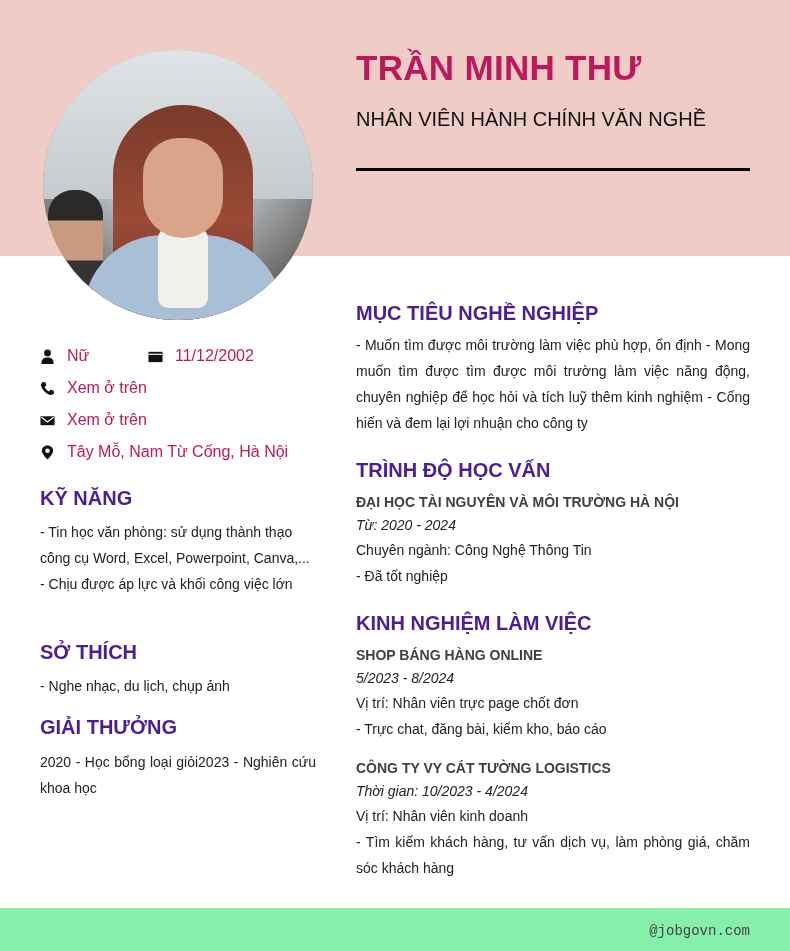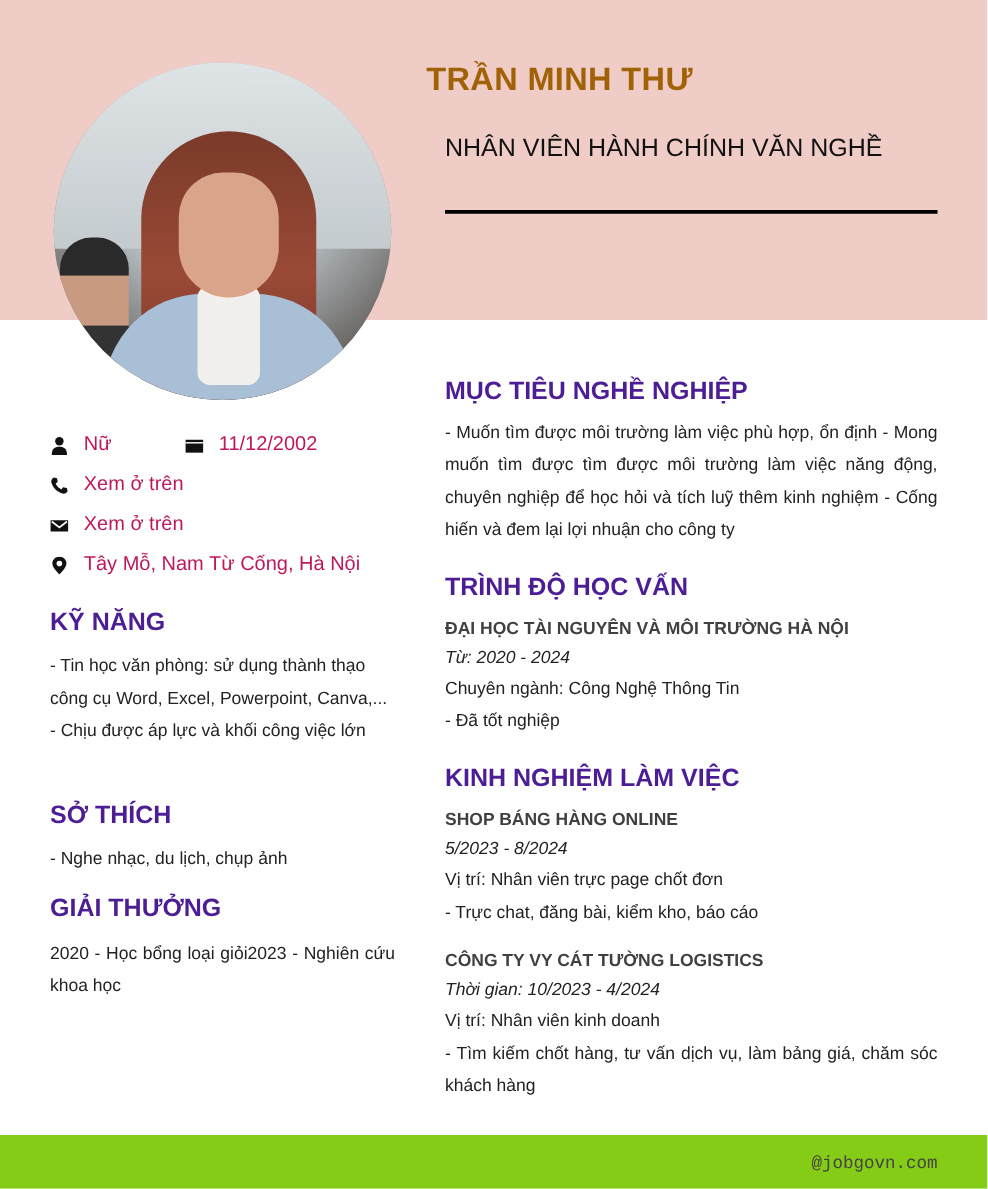--- a/index.html
+++ b/index.html
@@ -1,32 +1,32 @@
 <!DOCTYPE html>
 <html><head>
 <meta charset="utf-8">
 <style>
   * { box-sizing: border-box; margin: 0; padding: 0; }
   html, body { width: 790px; height: 951px; background: #ffffff; overflow: hidden; }
   body { position: relative; font-family: "Liberation Sans", "DejaVu Sans", sans-serif; color: #1a1a1a; }
 
   .header-band { position: absolute; left: 0; top: 0; width: 790px; height: 256px; background: #efccc6; }
-  .footer-band { position: absolute; left: 0; top: 908px; width: 790px; height: 43px; background: #84cc16; }
+  .footer-band { position: absolute; left: 0; top: 908px; width: 790px; height: 43px; background: #86efac; }
   .footer-text { position: absolute; right: 40px; top: 15px; font-family: "Liberation Mono", "DejaVu Sans Mono", monospace; font-size: 14px; color: #444; }
 
   .avatar { position: absolute; left: 43px; top: 50px; width: 270px; height: 270px; border-radius: 50%; overflow: hidden;
             background: radial-gradient(circle at 50% 30%, #cfd6d8 0%, #b5bcc0 40%, #6d6a68 75%, #4b4644 100%); }
   .avatar .wall { position:absolute; left:0; top:0; width:100%; height:55%; background: linear-gradient(180deg,#dfe4e6,#c4cbce); }
   .avatar .hair { position:absolute; left:70px; top:55px; width:140px; height:230px; border-radius: 70px 70px 20px 20px; background: linear-gradient(180deg,#7a3a2a,#9a4a36 50%,#6e3223); }
   .avatar .face { position:absolute; left:100px; top:88px; width:80px; height:100px; border-radius: 40px 40px 45px 45px; background: #d9a48a; }
   .avatar .shirt { position:absolute; left:40px; top:185px; width:200px; height:120px; border-radius: 80px 80px 0 0; background: #a8bfd6; }
   .avatar .collar { position:absolute; left:115px; top:178px; width:50px; height:80px; background:#f2f0ec; border-radius: 10px; }
   .avatar .person-left { position:absolute; left:5px; top:140px; width:55px; height:100px; border-radius: 25px 25px 5px 5px; background: linear-gradient(180deg,#2a2a2a 0%, #2a2a2a 30%, #c99a82 31%, #c99a82 70%, #333 71%); }
 
-  .name { position: absolute; left: 341px; top: 48px; font-size: 26px; font-weight: 700; color: #a16207; letter-spacing: 0.3px; }
+  .name { position: absolute; left: 356px; top: 48px; font-size: 35px; font-weight: 700; color: #be185d; letter-spacing: 0.3px; }
   .job-title { position: absolute; left: 356px; top: 108px; font-size: 20px; font-weight: 400; color: #111; }
   .title-rule { position: absolute; left: 356px; top: 168px; width: 394px; height: 3px; background: #000; }
 
   .left-col { position: absolute; left: 40px; top: 340px; width: 276px; }
   .info-row { display: flex; align-items: center; height: 32px; font-size: 16px; color: #be185d; }
   .info-row .icon { width: 15px; height: 18px; margin-right: 12px; display: inline-flex; align-items: center; justify-content: center; }
   .info-row .icon svg { width: 15px; height: 15px; fill: #111; }
   .info-row .gender-wrap { display:flex; align-items:center; width: 108px; }
   .info-row .dob-wrap { display:flex; align-items:center; }
 
@@ -146,18 +146,18 @@
 <div class="exp-block-1">
   <div class="org">SHOP BÁNG HÀNG ONLINE</div>
   <div class="period">5/2023 - 8/2024</div>
   <div class="body-text">Vị trí: Nhân viên trực page chốt đơn</div>
   <div class="body-text">- Trực chat, đăng bài, kiểm kho, báo cáo</div>
 </div>
 <div class="exp-block-2">
   <div class="org">CÔNG TY VY CÁT TƯỜNG LOGISTICS</div>
   <div class="period">Thời gian: 10/2023 - 4/2024</div>
   <div class="body-text">Vị trí: Nhân viên kinh doanh</div>
-  <div class="body-text justify">- Tìm kiếm chốt hàng, tư vấn dịch vụ, làm bảng giá, chăm sóc khách hàng</div>
+  <div class="body-text justify">- Tìm kiếm khách hàng, tư vấn dịch vụ, làm phòng giá, chăm sóc khách hàng</div>
 </div>
 
 <div class="footer-band">
   <span class="footer-text">@jobgovn.com</span>
 </div>
 
 </body></html>

